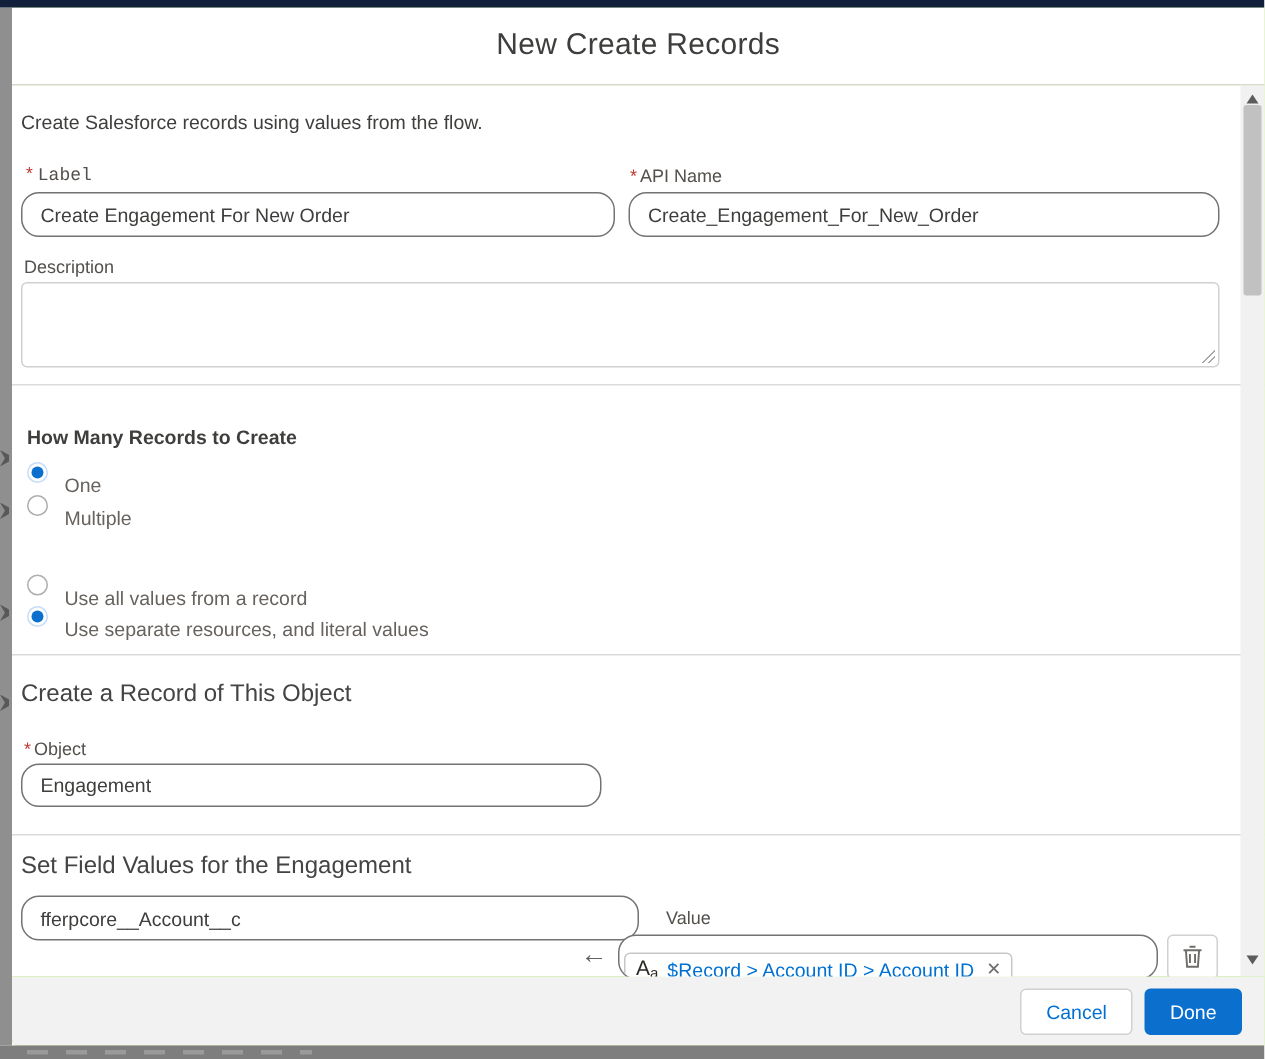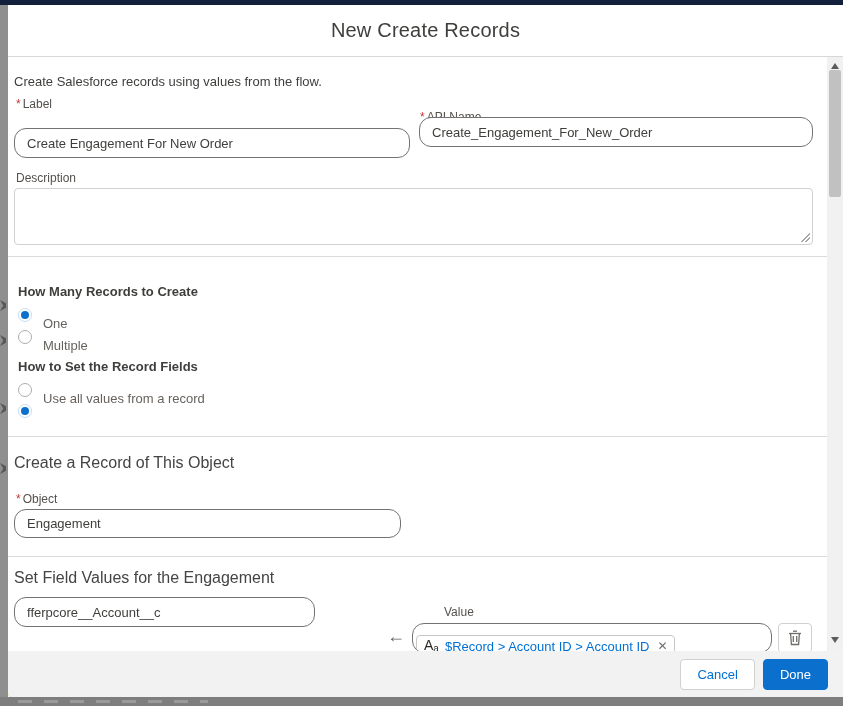--- a/index.html
+++ b/index.html
@@ -112,67 +112,67 @@
 
   <div class="modal-header">
     <div class="modal-title">New Create Records</div>
   </div>
 
   <div class="modal-body">
     <div class="content">
 
       <div class="intro">Create Salesforce records using values from the flow.</div>
 
-      <div class="fld-label" style="left:8px; top:40px;"><span class="req">*</span><span>Label</span></div>
+      <div class="fld-label" style="left:8px; top:53px;font-family:Liberation Mono, monospace;"><span class="req">*</span><span>Label</span></div>
       <div class="tbox" style="left:6px; top:71px; width:396px; height:30px;">Create Engagement For New Order</div>
 
       <div class="fld-label" style="left:412px; top:53px;"><span class="req">*</span><span>API Name</span></div>
-      <div class="tbox" style="left:411px; top:60px; width:394px; height:30px;">Create_Engagement_For_New_Order</div>
+      <div class="tbox" style="left:411px; top:71px; width:394px; height:30px;">Create_Engagement_For_New_Order</div>
 
       <div class="fld-label" style="left:8px; top:114px;">Description</div>
       <div class="textarea" style="left:6px; top:131px; width:799px; height:57px;">
         <span></span>
         <div class="resize-handle"></div>
       </div>
 
       <div class="divider" style="top:199px;"></div>
 
       <div class="group-label" style="left:10px; top:227px;">How Many Records to Create</div>
       <div class="radio-row selected" style="left:10px; top:249px;">
         <div class="radio-dot"></div>
         <div class="radio-label">One</div>
       </div>
       <div class="radio-row" style="left:10px; top:271px;">
         <div class="radio-dot"></div>
         <div class="radio-label">Multiple</div>
       </div>
 
-      <div class="group-label" style="left:10px; top:302px;">How to Set the Record Fields</div>
       <div class="radio-row" style="left:10px; top:324px;">
         <div class="radio-dot"></div>
         <div class="radio-label">Use all values from a record</div>
       </div>
       <div class="radio-row selected" style="left:10px; top:345px;">
         <div class="radio-dot"></div>
+        <div class="radio-label">Use separate resources, and literal values</div>
       </div>
 
       <div class="divider" style="top:379px;"></div>
 
       <div class="section-heading" style="left:6px; top:397px;">Create a Record of This Object</div>
       <div class="fld-label" style="left:8px; top:435px;"><span class="req">*</span><span>Object</span></div>
       <div class="tbox" style="left:6px; top:452px; width:387px; height:29px;">Engagement</div>
 
       <div class="divider" style="top:499px;"></div>
 
       <div class="section-heading" style="left:6px; top:512px;">Set Field Values for the Engagement</div>
 
       <div class="fld-label" style="left:8px; top:548px;">Field</div>
       <div class="fld-label" style="left:436px; top:548px;">Value</div>
 
-      <div class="tbox" style="left:6px; top:540px; width:301px; height:30px;">fferpcore__Account__c</div>
+      <div class="tbox" style="left:6px; top:540px; width:412px; height:30px;">fferpcore__Account__c</div>
 
       <div class="arrow-left" style="left:379px; top:569px;">←</div>
 
       <div class="tbox value-box" style="left:404px; top:566px; width:360px; height:30px;">
         <span class="pill">
           <span class="type-icon"><span>A</span><span class="small-a">a</span></span>
           <span class="pill-text">$Record &gt; Account ID &gt; Account ID</span>
           <span class="pill-x">✕</span>
         </span>
       </div>

